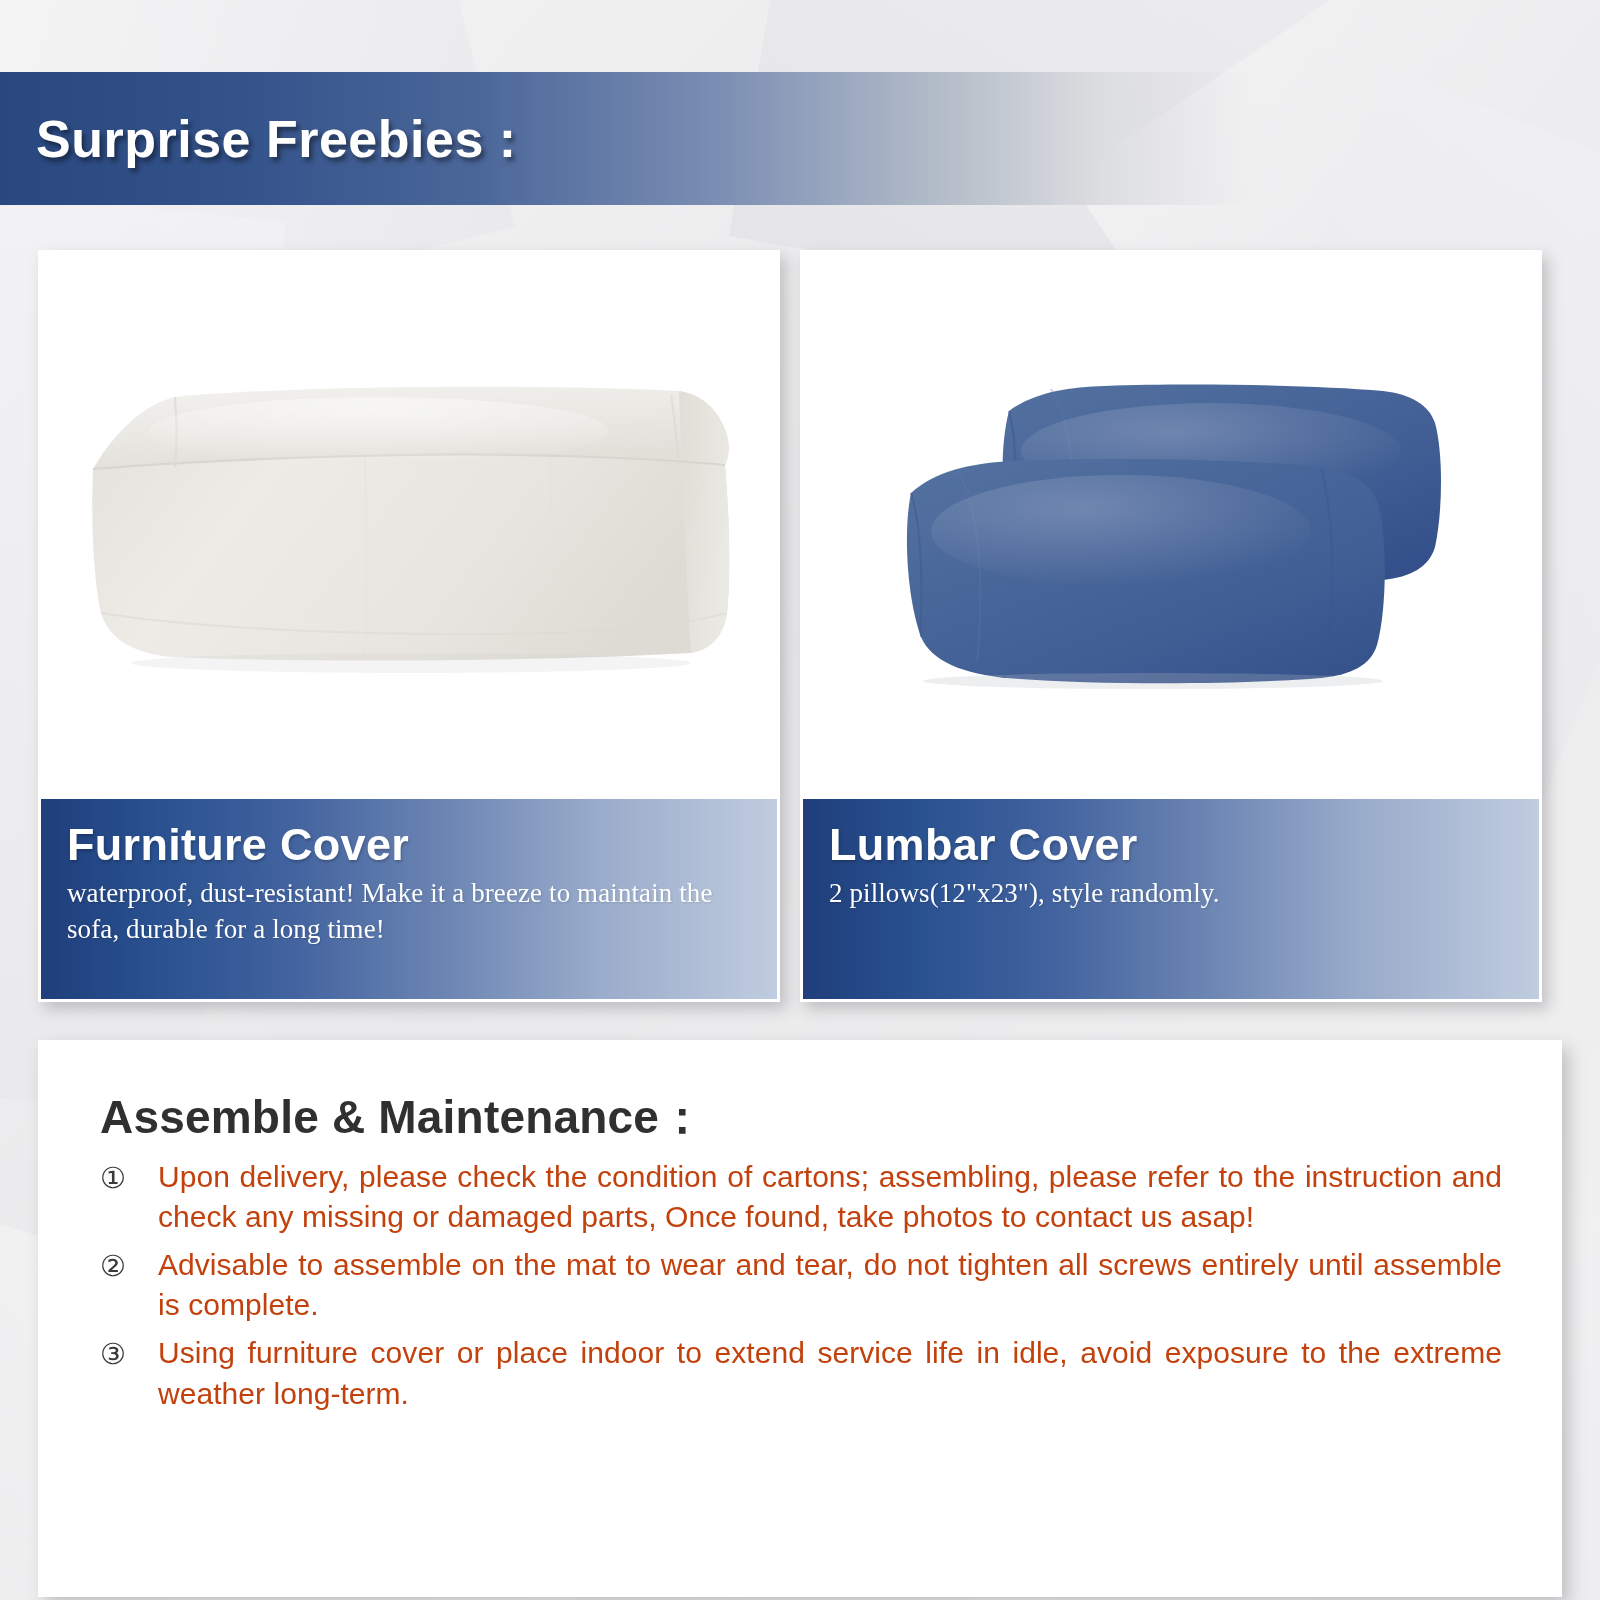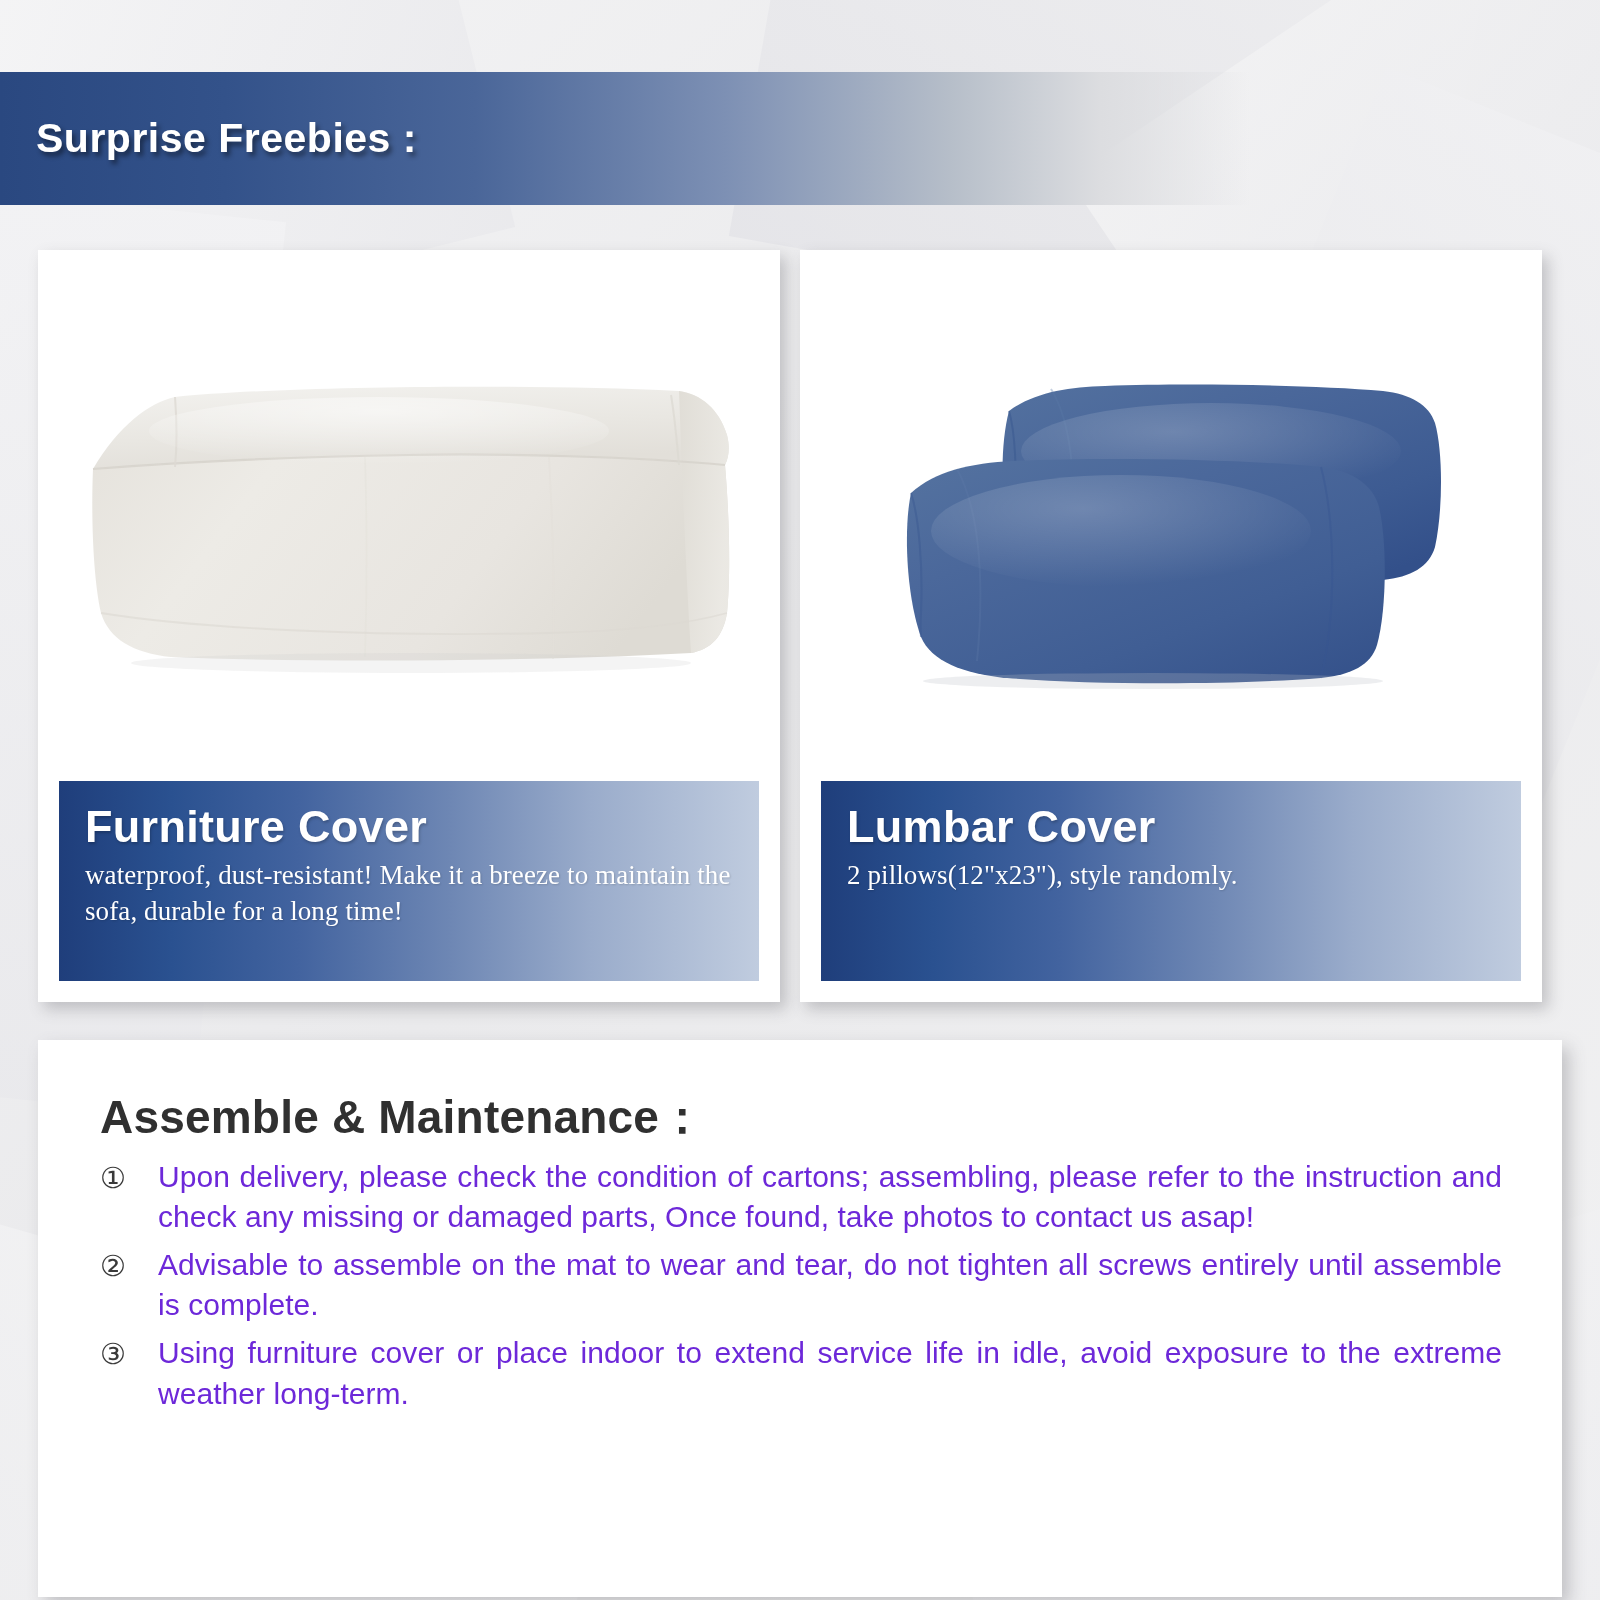--- a/index.html
+++ b/index.html
@@ -78,38 +78,38 @@
       #b6bec9 76%,
       #dcdde0 88%,
       rgba(235,235,237,0) 100%);
     display: flex;
     align-items: center;
     box-sizing: border-box;
     padding-left: 36px;
   }
   #header-title {
     color: #ffffff;
-    font-size: 41px;
+    font-size: 52px;
     font-weight: bold;
     letter-spacing: .5px;
     text-shadow: 3px 4px 5px rgba(0,0,0,.45);
     white-space: nowrap;
     line-height: 1;
   }
 
   
   .product-card {
     position: absolute;
     top: 250px;
     width: 742px;
     height: 752px;
     background: #ffffff;
     box-shadow: 6px 7px 14px rgba(90,90,95,.30);
     box-sizing: border-box;
-    padding: 21px;
+    padding: 3px;
     display: flex;
     flex-direction: column;
   }
   #card-furniture-cover { left: 38px; }
   #card-lumbar-pillow  { left: 800px; }
 
   .card-image-area {
     flex: 1 1 auto;
     position: relative;
     background: #ffffff;
@@ -194,21 +194,21 @@
     flex: 0 0 58px;
     font-size: 29px;
     color: #3a3a3a;
     line-height: 1.34;
     padding-top: 2px;
     font-family: "DejaVu Sans", sans-serif;
   }
   .instruction-text {
     flex: 1 1 auto;
     font-size: 30px;
-    color: #6d28d9;
+    color: #c2410c;
     line-height: 1.34;
     letter-spacing: .05px;
     text-align: justify;
     text-justify: inter-word;
     hyphens: auto;
   }
 </style>
 </head>
 <body>
 

